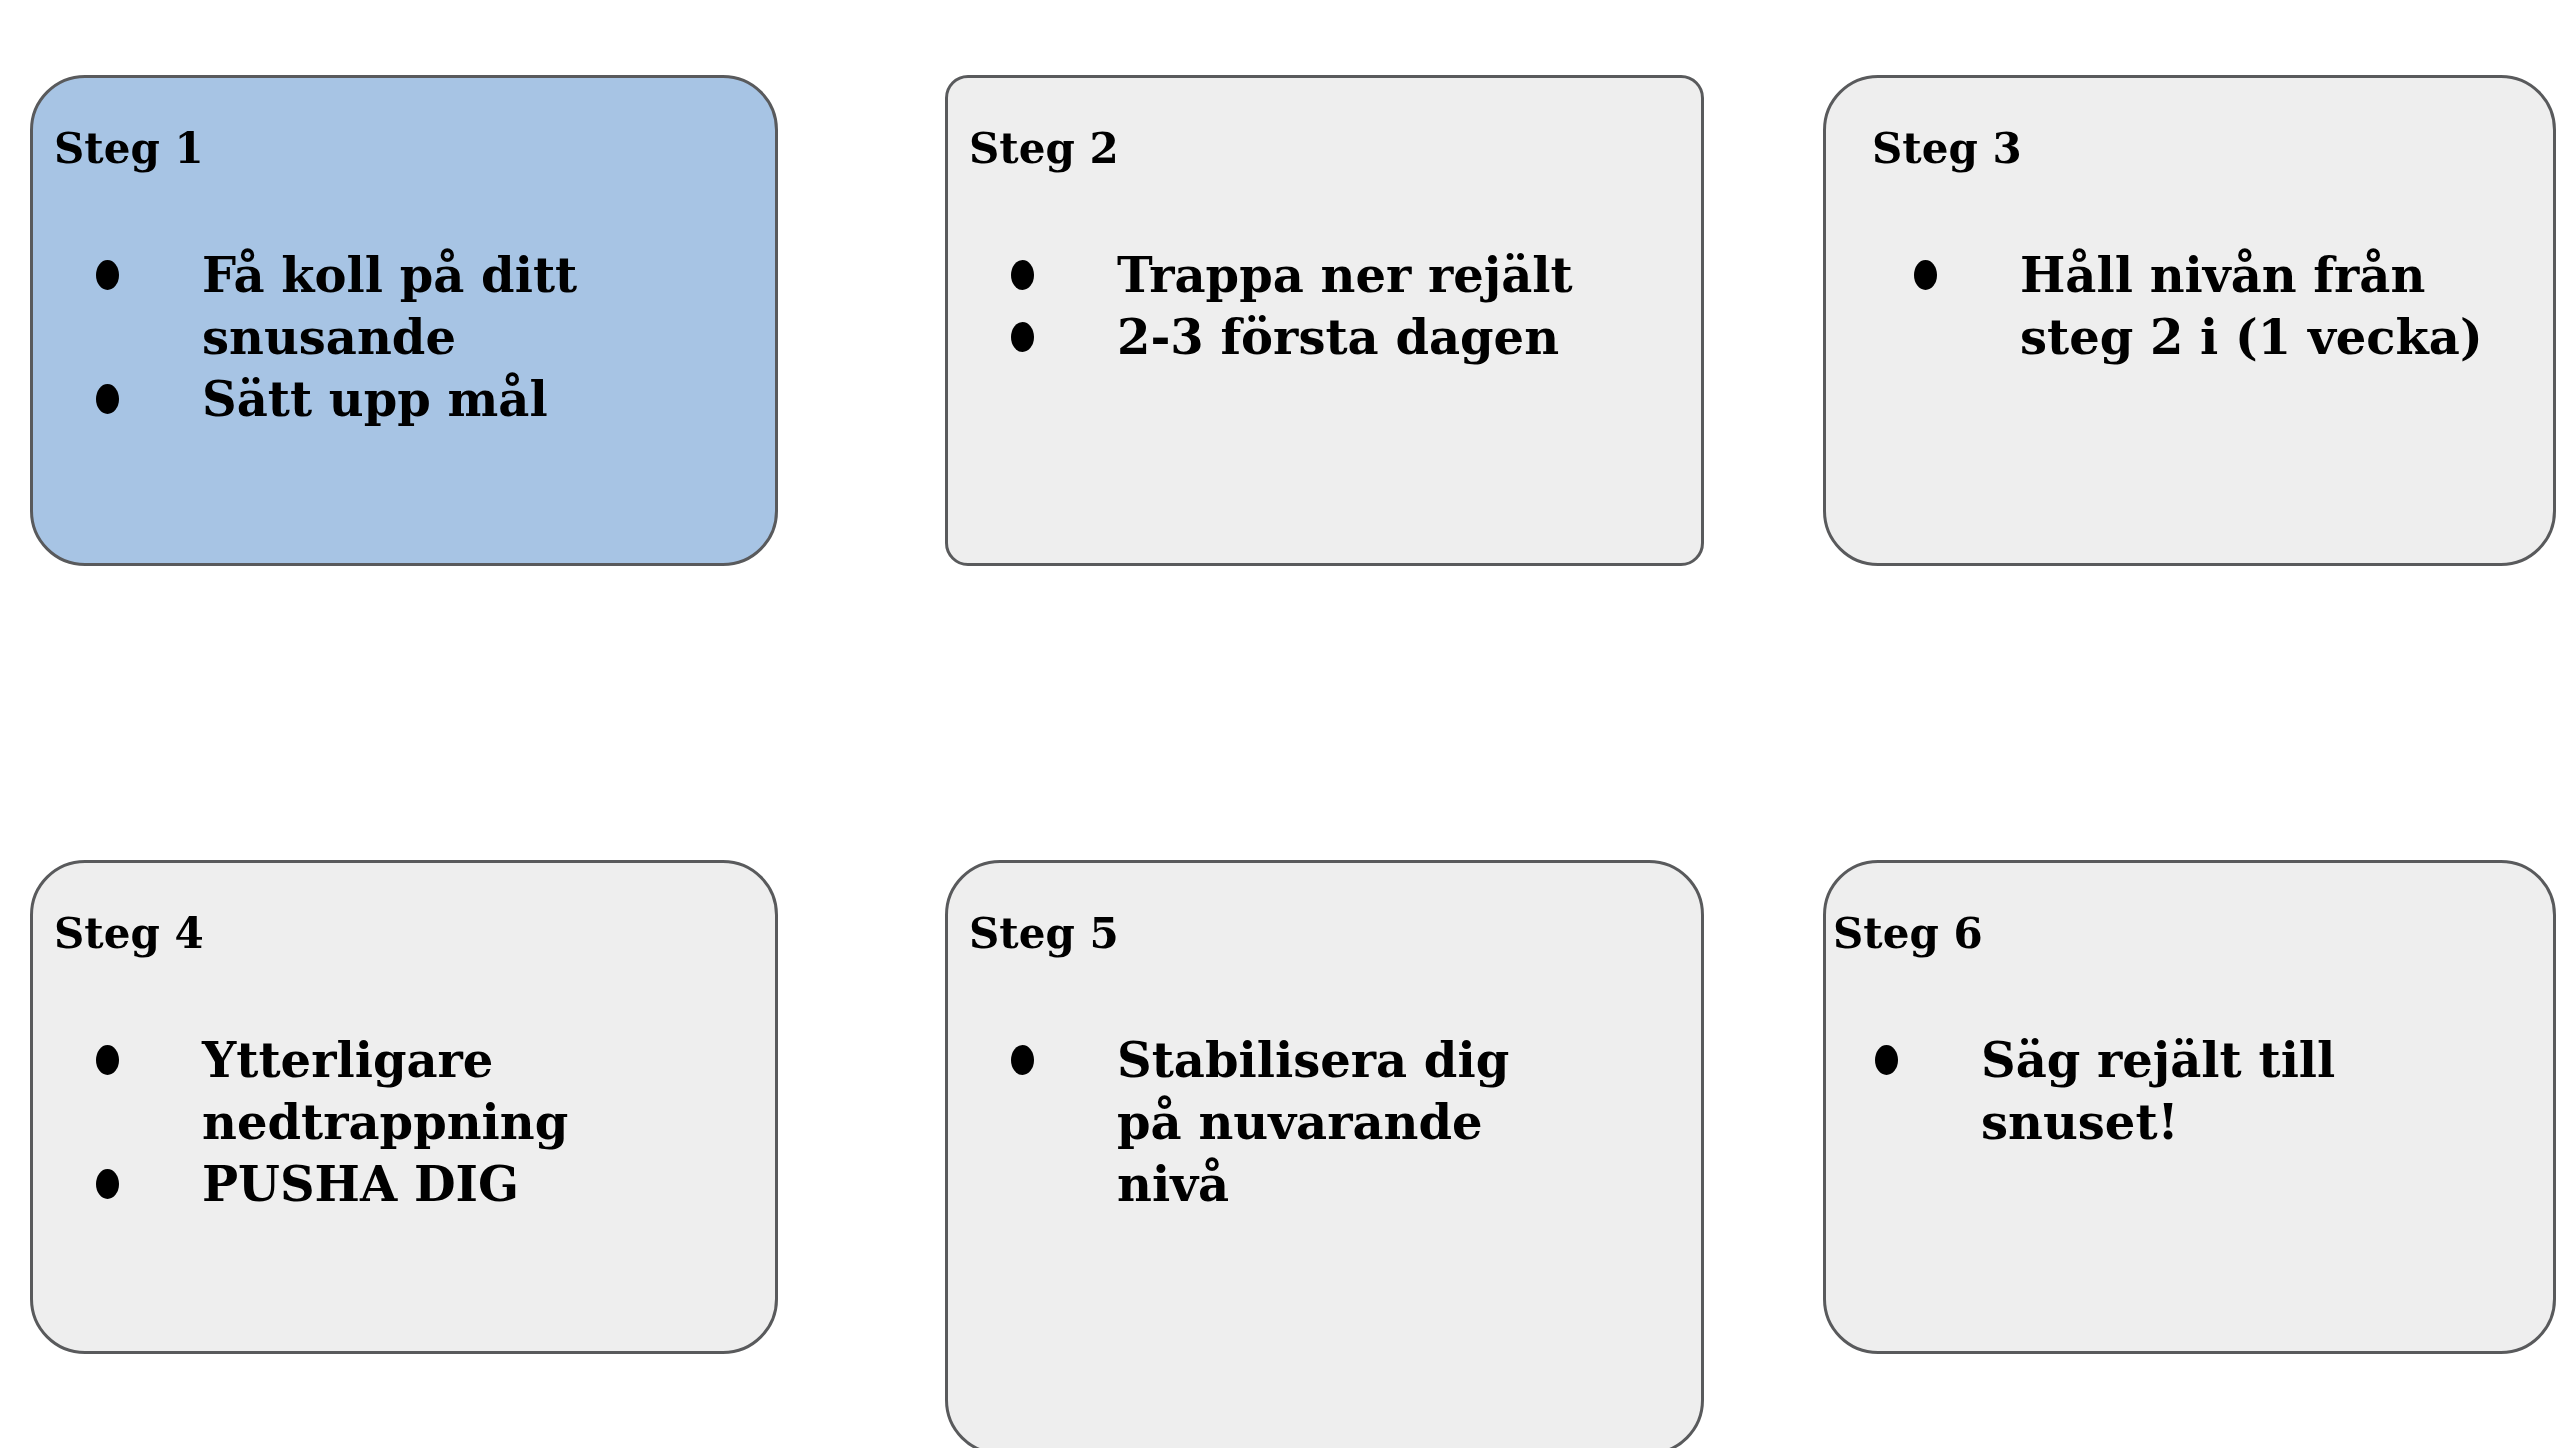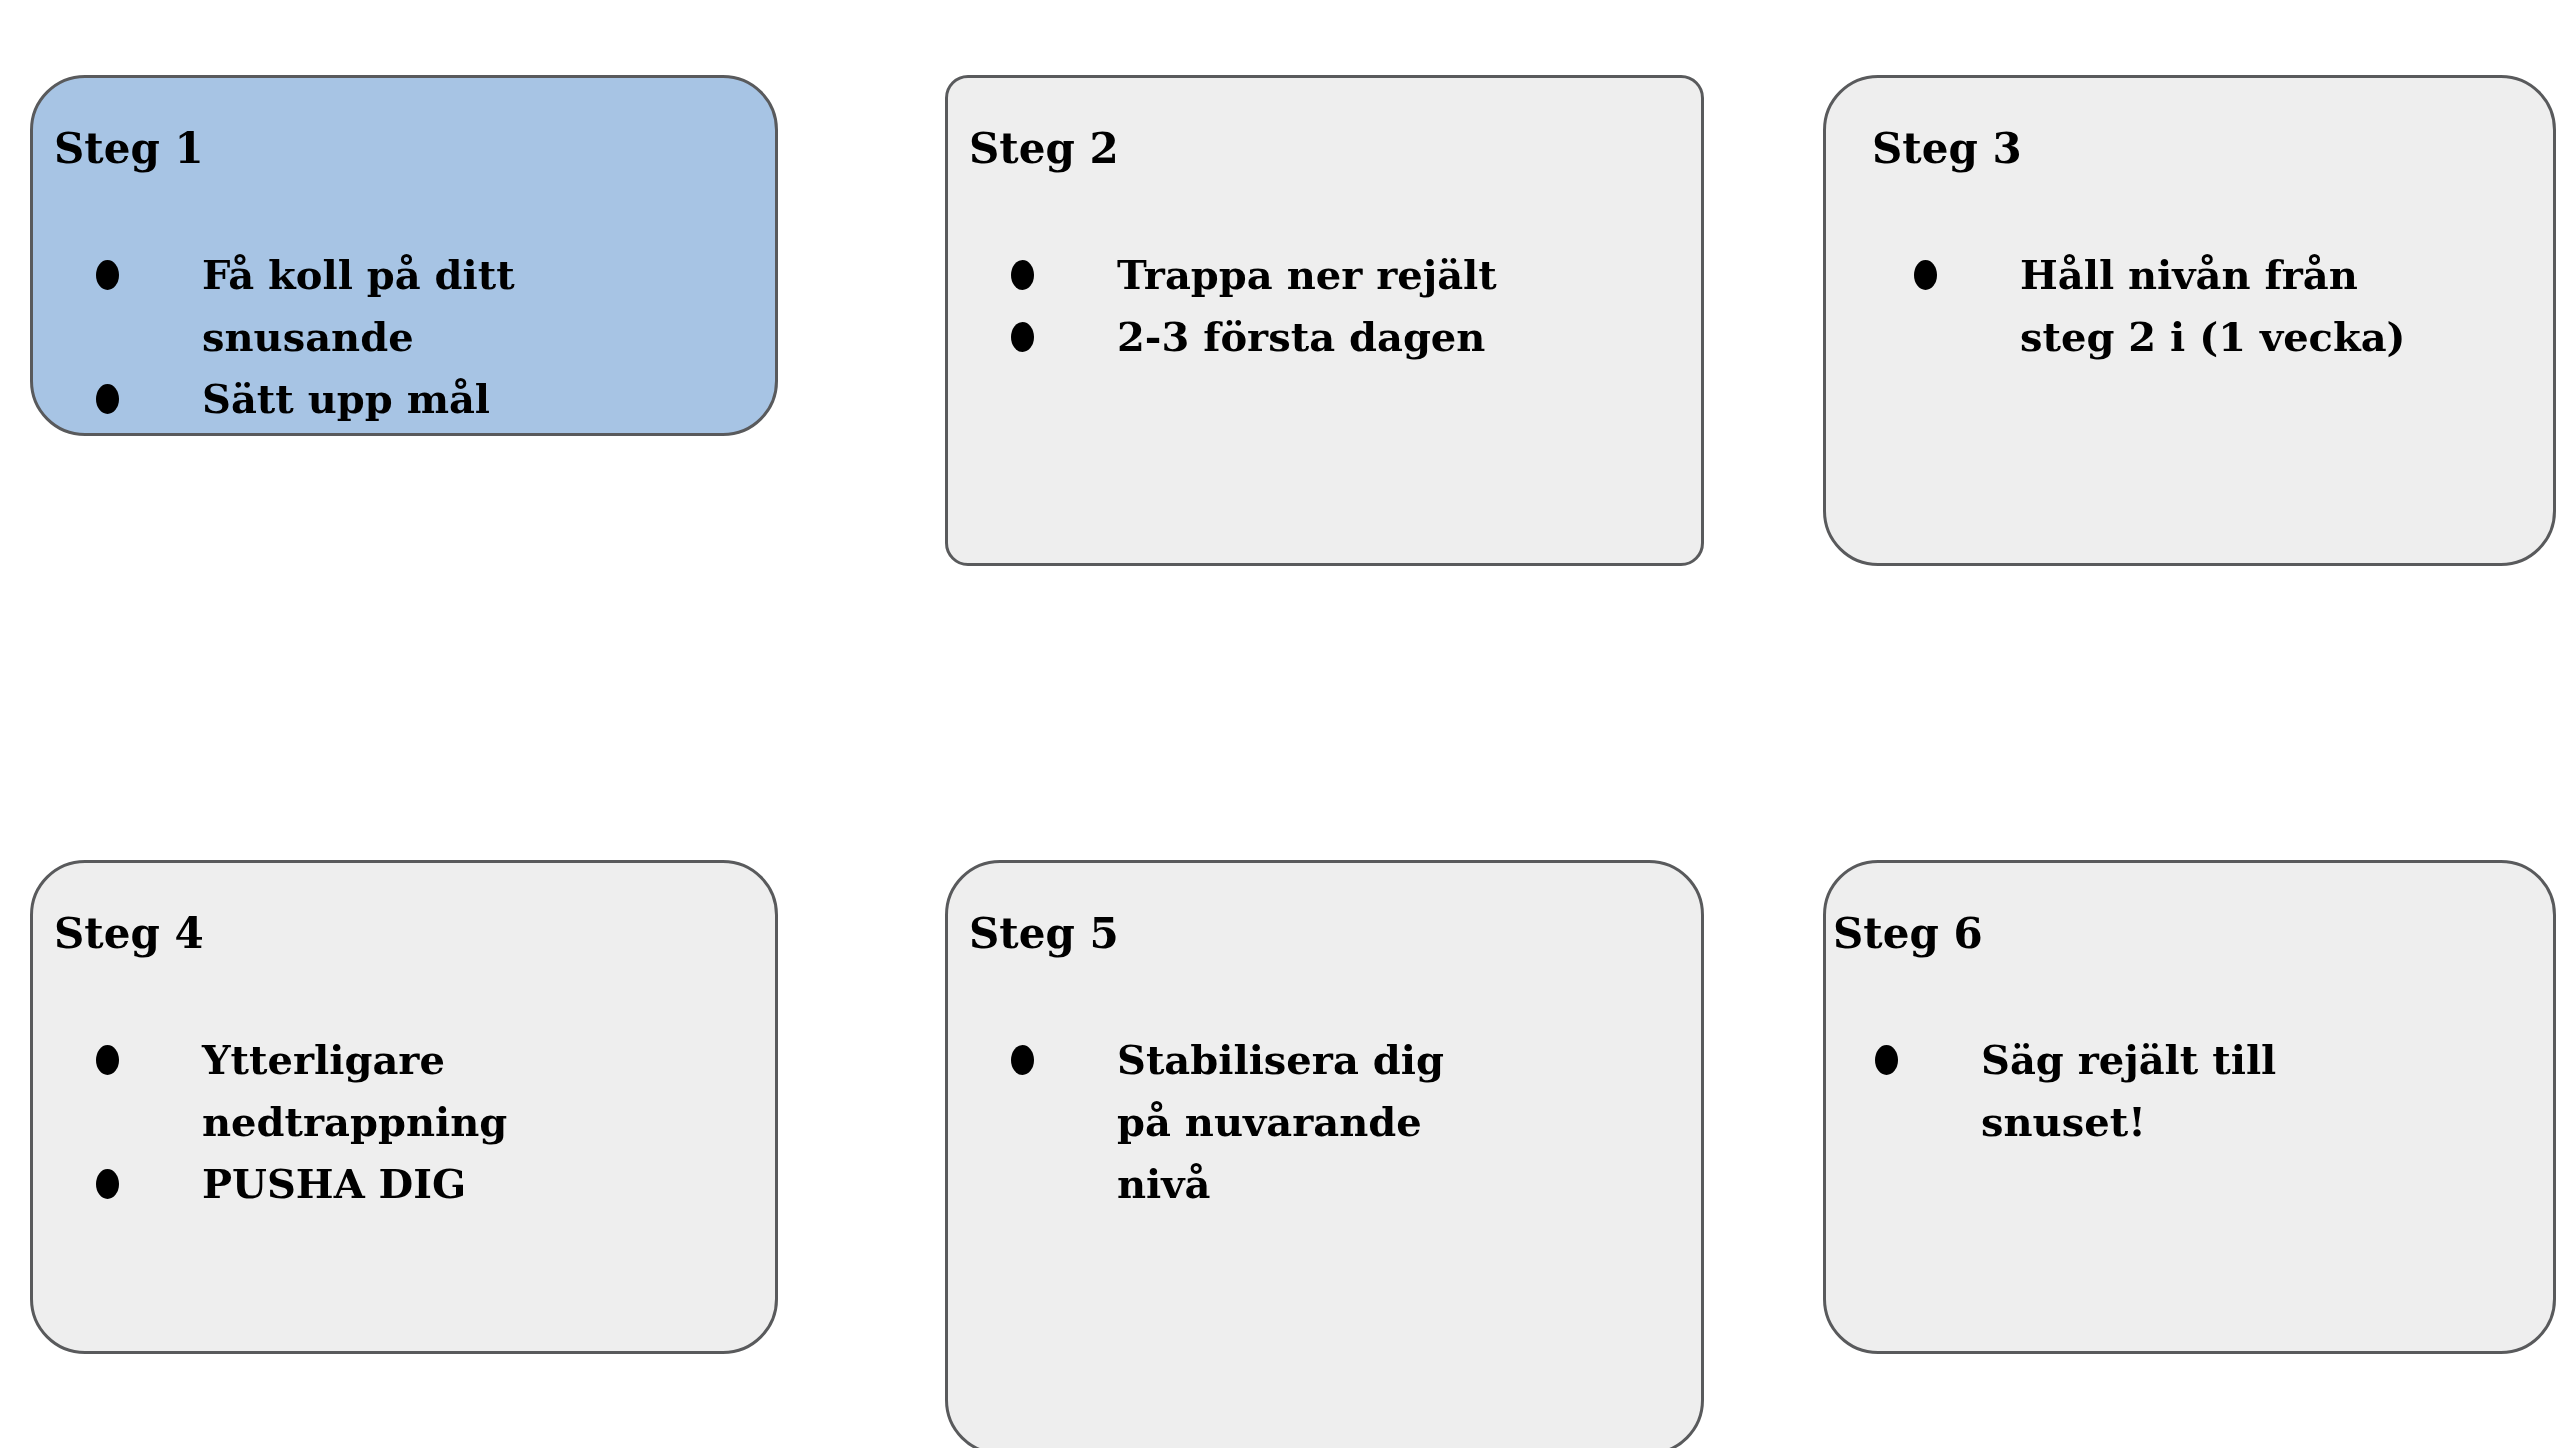--- a/index.html
+++ b/index.html
@@ -41,39 +41,39 @@
     white-space: nowrap;
   }
   ul.bullets {
     list-style: none;
     margin: 69px 0 0 0;
     padding: 0;
   }
   ul.bullets li {
     position: relative;
     padding-left: 148px;
-    font-size: 40px;
+    font-size: 48px;
     line-height: 62px;
   }
   ul.bullets li::before {
     content: "";
     position: absolute;
     left: 42px;
     top: 16px;
     width: 23px;
     height: 30px;
     border-radius: 50%;
     background: var(--text-color);
   }
   .line {
     display: block;
     white-space: nowrap;
   }
   
-  #card-1 { left: 30px;   top: 75px;  width: 748px; height: 361px; }
+  #card-1 { left: 30px;   top: 75px;  width: 748px; height: 491px; }
   #card-2 { left: 945px; top: 75px;  width: 759px; height: 491px; border-radius: 23px; }
   #card-3 { left: 1823px; top: 75px;  width: 733px; height: 491px; padding-left: 46px; }
   #card-4 { left: 30px;   top: 860px; width: 748px; height: 494px; }
   #card-5 { left: 945px; top: 860px; width: 759px; height: 595px; }
   #card-6 { left: 1823px; top: 860px; width: 733px; height: 494px; padding-left: 7px; }
 </style>
 </head>
 <body>
 
 <div id="canvas">

